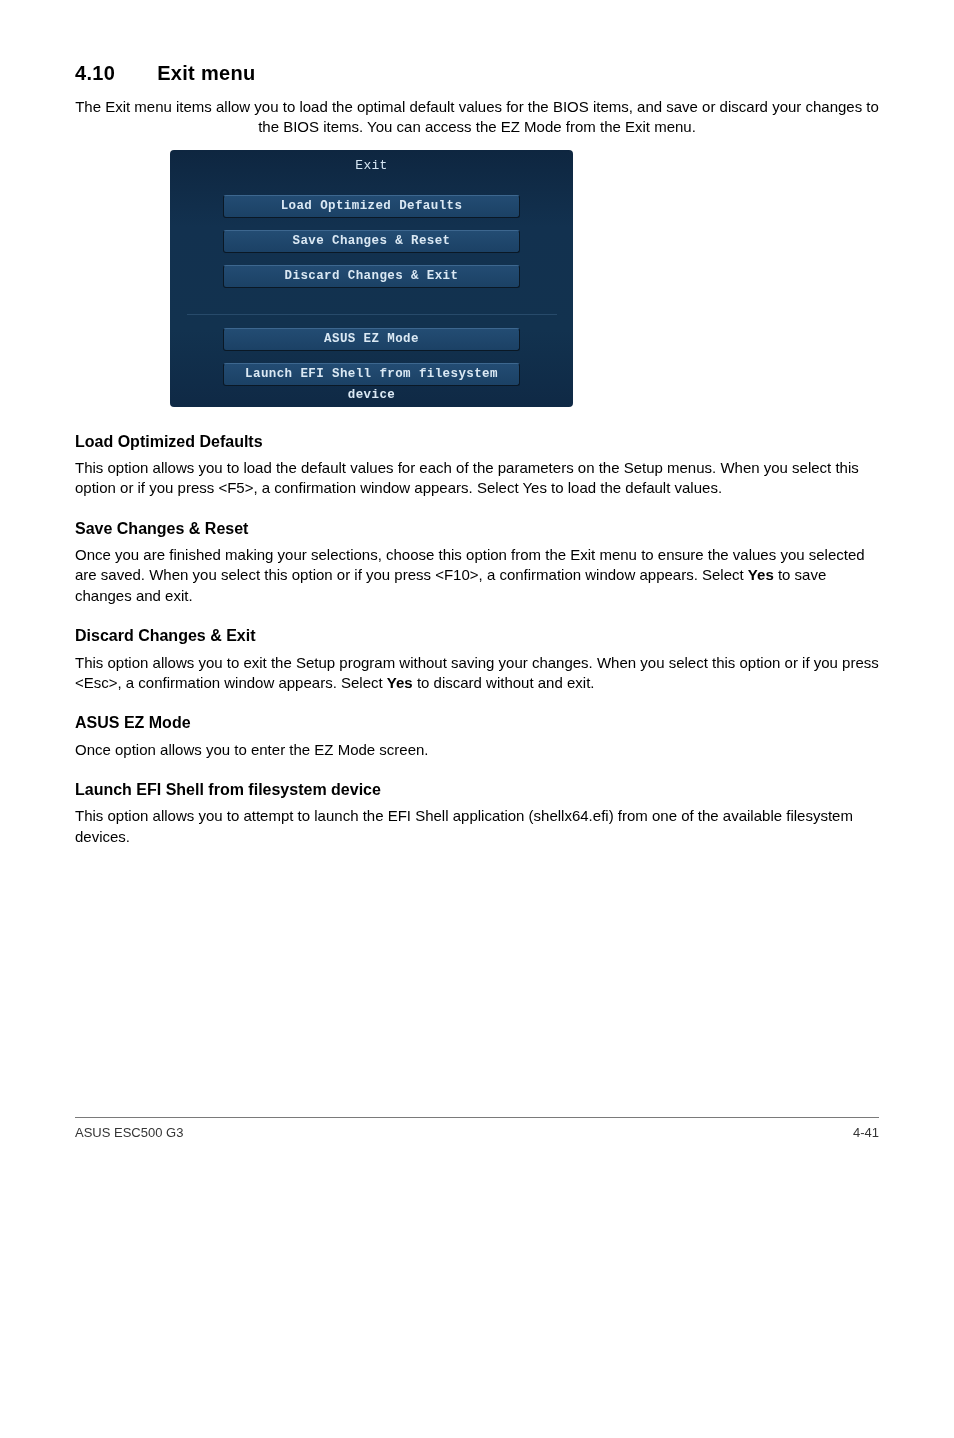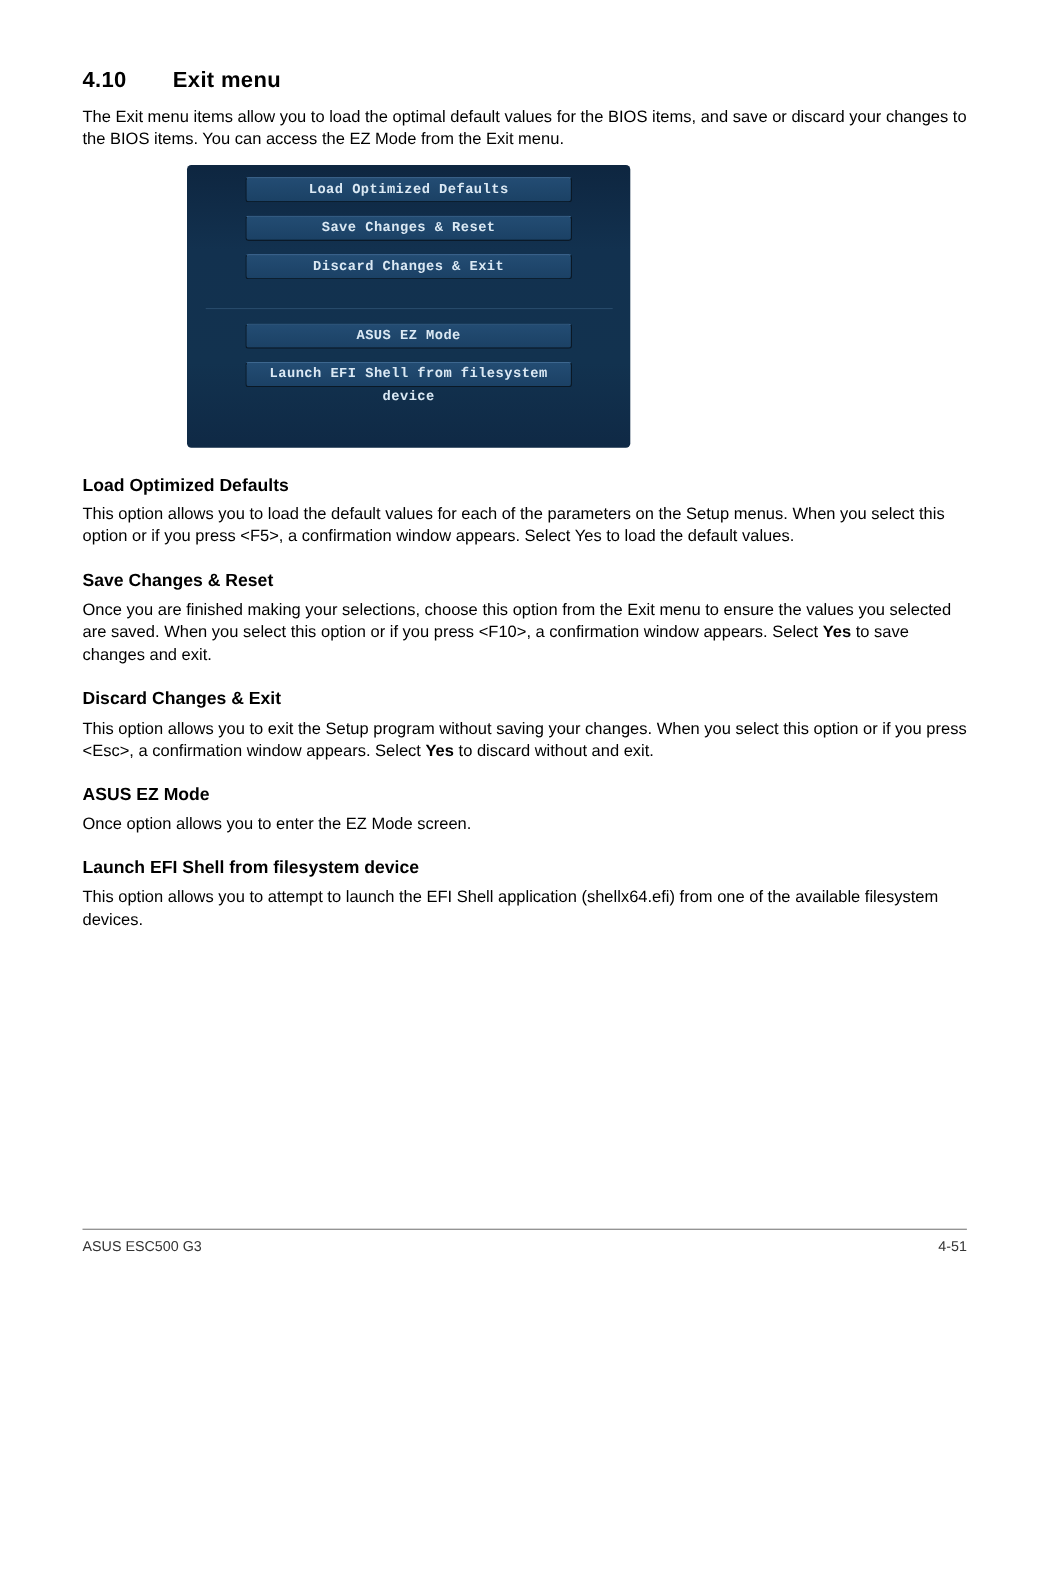--- a/index.html
+++ b/index.html
@@ -22,20 +22,21 @@
     font-weight: bold;
     margin-bottom: 10px;
     letter-spacing: 0.3px;
   }
   .section-number {
     display: inline-block;
     margin-right: 42px;
   }
   .intro-text {
     margin-bottom: 18px;
+    text-align: center;
   }
   .bios-box {
     width: 403px;
     height: 257px;
     margin: 12px 0 24px 95px;
     background: linear-gradient(180deg, #0e2640 0%, #12314f 30%, #12324f 70%, #0f2945 100%);
     border-radius: 4px;
     display: flex;
     flex-direction: column;
     align-items: center;
@@ -106,20 +107,21 @@
 </head>
 <body>
 
 <h2 class="section-title">
   <span class="section-number">4.10</span><span>Exit menu</span>
 </h2>
 
 <p class="intro-text body-text">The Exit menu items allow you to load the optimal default values for the BIOS items, and save or discard your changes to the BIOS items. You can access the EZ Mode from the Exit menu.</p>
 
 <div class="bios-box">
+  <div class="bios-header">Exit</div>
 
   <div class="bios-button bios-button-top">Load Optimized Defaults</div>
   <div class="bios-button">Save Changes &amp; Reset</div>
   <div class="bios-button">Discard Changes &amp; Exit</div>
 
   <div class="bios-divider"></div>
 
   <div class="bios-button bios-button-top">ASUS EZ Mode</div>
   <div class="bios-button">Launch EFI Shell from filesystem device</div>
 </div>
@@ -138,14 +140,14 @@
 </p>
 
 <h3 class="subsection-heading">ASUS EZ Mode</h3>
 <p class="body-text">Once option allows you to enter the EZ Mode screen.</p>
 
 <h3 class="subsection-heading">Launch EFI Shell from filesystem device</h3>
 <p class="body-text">This option allows you to attempt to launch the EFI Shell application (shellx64.efi) from one of the available filesystem devices.</p>
 
 <div class="footer">
   <span>ASUS ESC500 G3</span>
-  <span>4-51</span>
+  <span>4-41</span>
 </div>
 
 </body></html>

